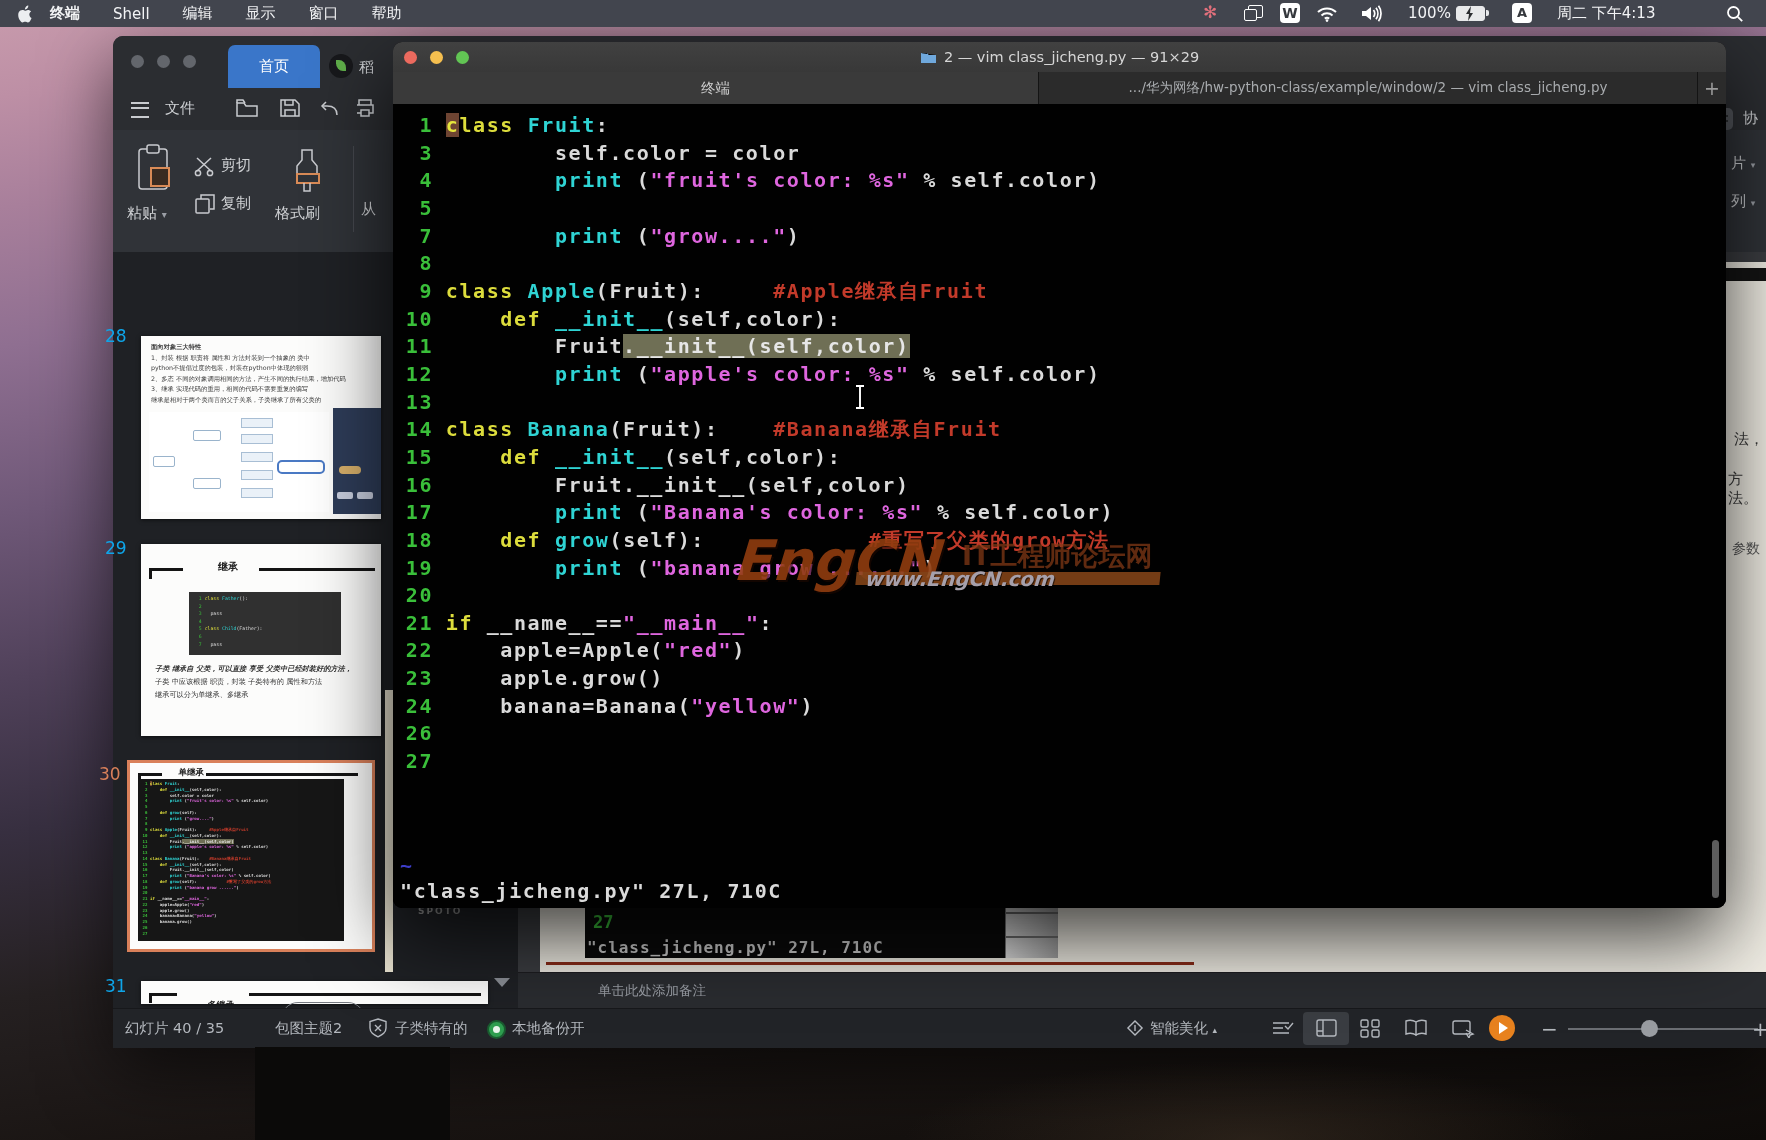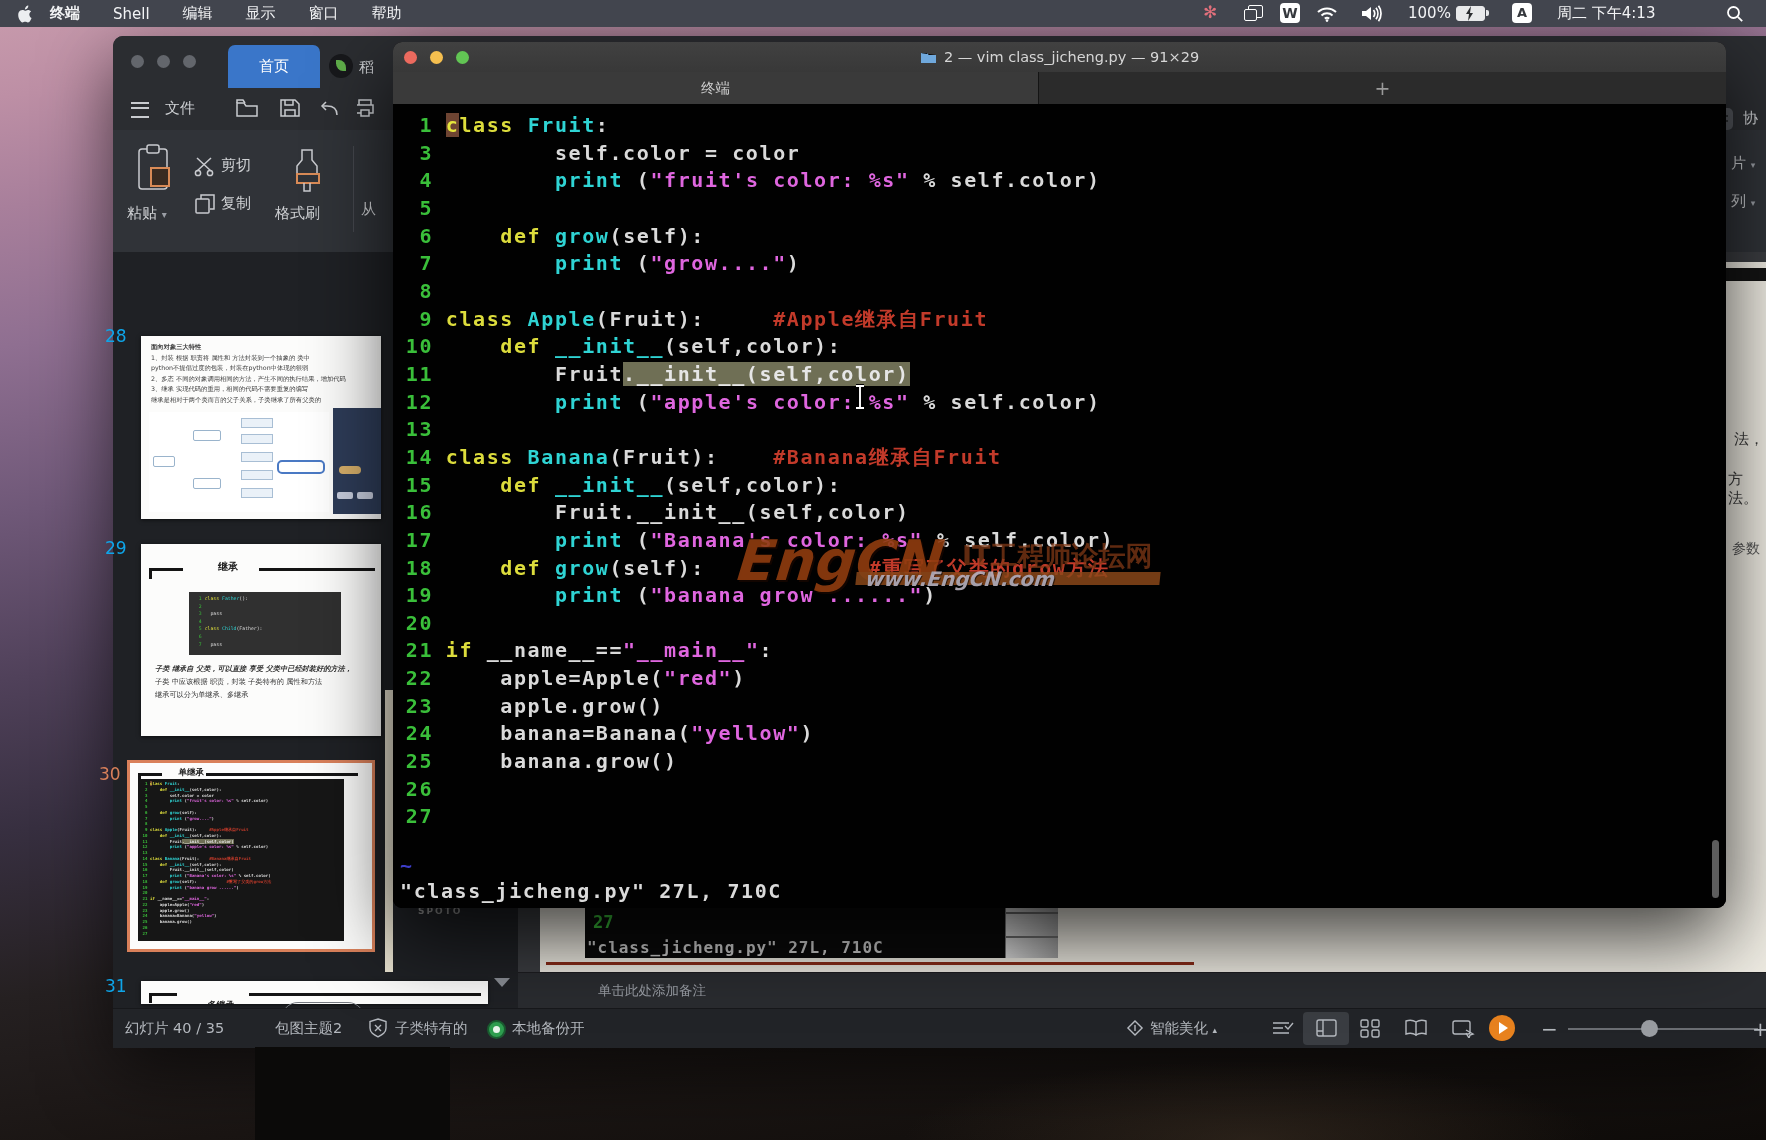--- a/index.html
+++ b/index.html
@@ -306,49 +306,48 @@
           <path d="M1 3h6l2 2h7v8H1z" fill="#6fa8dc"></path>
           <path d="M1 3h6l2 2h7" fill="#8dbcе8"></path>
         </svg>
       <span>2 — vim class_jicheng.py — 91×29</span>
     </div>
     <div class="abs tl" style="left:11px;top:9px;background:#ec6a5e;"></div>
     <div class="abs tl" style="left:37px;top:9px;background:#f5bf4f;"></div>
     <div class="abs tl" style="left:63px;top:9px;background:#62c554;"></div>
     <div id="term-tabs" class="abs">
       <div style="width:645px;background:#3a3a3a;border-right:1px solid #141414;color:#d0d0d0;font-size:14.5px;display:flex;align-items:center;justify-content:center;">终端</div>
+      <div style="width:658px;background:#2b2b2b;border-right:1px solid #141414;color:#a8abae;font-size:13.5px;display:flex;align-items:center;justify-content:center;white-space:nowrap;overflow:hidden;">.../华为网络/hw-python-class/example/window/2 — vim class_jicheng.py</div>
       <div style="flex:1;background:#2b2b2b;color:#9a9a9a;font-size:19px;display:flex;align-items:center;justify-content:center;">+</div>
     </div>
 
     <div class="abs" style="left:0;top:62px;width:1333px;height:804px;background:#010101;overflow:hidden;">
       <div id="vim" class="abs" style="left:4px;top:8px;">
           <div class="code-line"><span class="ln">1</span><span class="sg-kc">c</span><span class="sg-k">lass </span><span class="sg-f">Fruit</span><span class="sg-p">:</span></div>
           <div class="code-line"><span class="ln">3</span><span class="sg-p">        self.color = color</span></div>
           <div class="code-line"><span class="ln">4</span><span class="sg-p">        </span><span class="sg-f">print</span><span class="sg-p"> (</span><span class="sg-s">"fruit's color: %s"</span><span class="sg-p"> % self.color)</span></div>
           <div class="code-line"><span class="ln">5</span> </div>
-          <div class="code-line"><span class="ln">6</span><span class="sg-p">    </span><span class="sg-k">def </span><span class="sg-f">grow</span><span class="sg-p">(self):</span></div>
           <div class="code-line"><span class="ln">7</span><span class="sg-p">        </span><span class="sg-f">print</span><span class="sg-p"> (</span><span class="sg-s">"grow...."</span><span class="sg-p">)</span></div>
           <div class="code-line"><span class="ln">8</span> </div>
           <div class="code-line"><span class="ln">9</span><span class="sg-k">class </span><span class="sg-f">Apple</span><span class="sg-p">(Fruit):     </span><span class="sg-c">#Apple继承自Fruit</span></div>
           <div class="code-line"><span class="ln">10</span><span class="sg-p">    </span><span class="sg-k">def </span><span class="sg-f">__init__</span><span class="sg-p">(self,color):</span></div>
           <div class="code-line"><span class="ln">11</span><span class="sg-p">        Fruit</span><span class="sg-sel">.__init__(self,color)</span></div>
           <div class="code-line"><span class="ln">12</span><span class="sg-p">        </span><span class="sg-f">print</span><span class="sg-p"> (</span><span class="sg-s">"apple's color: %s"</span><span class="sg-p"> % self.color)</span></div>
           <div class="code-line"><span class="ln">13</span> </div>
           <div class="code-line"><span class="ln">14</span><span class="sg-k">class </span><span class="sg-f">Banana</span><span class="sg-p">(Fruit):    </span><span class="sg-c">#Banana继承自Fruit</span></div>
           <div class="code-line"><span class="ln">15</span><span class="sg-p">    </span><span class="sg-k">def </span><span class="sg-f">__init__</span><span class="sg-p">(self,color):</span></div>
           <div class="code-line"><span class="ln">16</span><span class="sg-p">        Fruit.__init__(self,color)</span></div>
           <div class="code-line"><span class="ln">17</span><span class="sg-p">        </span><span class="sg-f">print</span><span class="sg-p"> (</span><span class="sg-s">"Banana's color: %s"</span><span class="sg-p"> % self.color)</span></div>
           <div class="code-line"><span class="ln">18</span><span class="sg-p">    </span><span class="sg-k">def </span><span class="sg-f">grow</span><span class="sg-p">(self):            </span><span class="sg-c">#重写了父类的grow方法</span></div>
           <div class="code-line"><span class="ln">19</span><span class="sg-p">        </span><span class="sg-f">print</span><span class="sg-p"> (</span><span class="sg-s">"banana grow ......"</span><span class="sg-p">)</span></div>
           <div class="code-line"><span class="ln">20</span> </div>
           <div class="code-line"><span class="ln">21</span><span class="sg-k">if </span><span class="sg-p">__name__==</span><span class="sg-s">"__main__"</span><span class="sg-p">:</span></div>
           <div class="code-line"><span class="ln">22</span><span class="sg-p">    apple=Apple(</span><span class="sg-s">"red"</span><span class="sg-p">)</span></div>
           <div class="code-line"><span class="ln">23</span><span class="sg-p">    apple.grow()</span></div>
           <div class="code-line"><span class="ln">24</span><span class="sg-p">    banana=Banana(</span><span class="sg-s">"yellow"</span><span class="sg-p">)</span></div>
-          <div class="code-line"><span class="ln">25</span><span class="sg-p">    banana.grow()</span></div>
           <div class="code-line"><span class="ln">26</span> </div>
           <div class="code-line"><span class="ln">27</span> </div>
         </div>
       <div id="vim" class="abs" style="left:7px;top:748px;color:#3d3dc8;">~</div>
       <div id="vim" class="abs" style="left:7px;top:774px;color:#dadada;">"class_jicheng.py" 27L, 710C</div>
 
       <div class="abs" style="left:345px;top:430px;width:470px;height:76px;opacity:.92;">
         <span class="abs wm-skew" style="left:0;top:-6px;font-size:56px;font-weight:900;font-style:italic;color:rgba(148,62,16,0.95);text-shadow:2px 2px 0 rgba(30,8,0,0.65);">EngCN</span>
         <span class="abs" style="left:224px;top:4px;font-size:27px;font-weight:700;color:rgba(130,58,22,0.8);">IT工程师论坛网</span>
         <span class="abs wm-skew" style="left:118px;top:38px;width:304px;height:13px;background:rgba(140,72,26,0.9);"></span>

